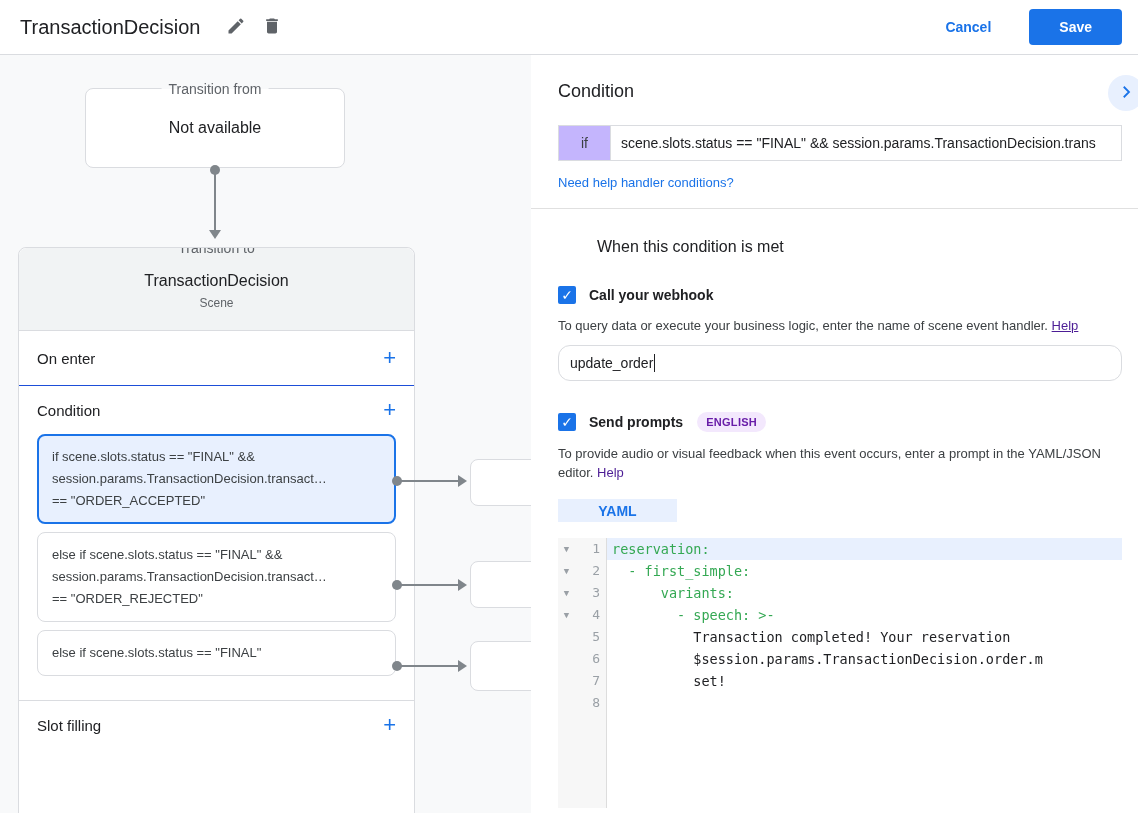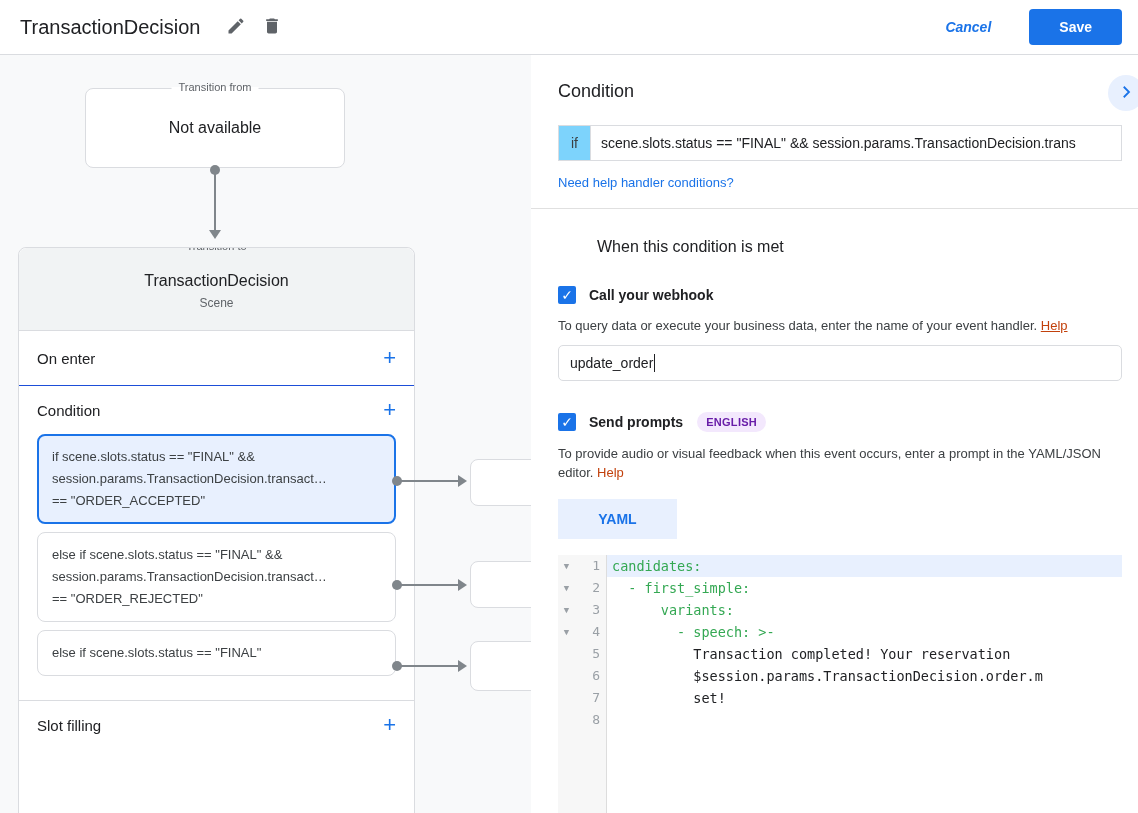--- a/index.html
+++ b/index.html
@@ -8,33 +8,33 @@
 
   
   .topbar { height:55px; display:flex; align-items:center; padding:0 16px 0 20px;
     border-bottom:1px solid #dadce0; background:#fff; }
   .topbar-title { font-size:20px; color:#202124; margin-right:18px; }
   .icon-btn { width:36px; height:36px; border:none; background:transparent; display:flex;
     align-items:center; justify-content:center; cursor:pointer; border-radius:50%; }
   .icon-btn svg { width:20px; height:20px; fill:#5f6368; }
   .topbar-spacer { flex:1; }
   .cancel-btn { color:#1a73e8; font-size:14px; font-weight:bold; background:none; border:none;
-    padding:8px 20px; cursor:pointer;font-style:italic; }
+    padding:8px 20px; cursor:pointer; }
   .save-btn { background:#1a73e8; color:#fff; font-size:14px; font-weight:bold; border:none;
     border-radius:4px; padding:0 30px; height:36px; margin-left:18px; cursor:pointer; }
 
   
   .main { display:flex; height:758px; }
   .canvas { position:relative; width:531px; background:#f8f9fa; overflow:hidden; flex:none; }
   .panel { flex:1; background:#fff; padding:0 16px 0 27px; position:relative; overflow:hidden; }
 
   
   .flow-box { position:absolute; border:1px solid #dadce0; border-radius:8px; background:#fff; }
   .flow-legend { position:absolute; top:-8px; left:50%; transform:translateX(-50%);
-    font-size:11px; color:#5f6368; padding:0 7px; white-space:nowrap; }
+    font-size:14px; color:#5f6368; padding:0 7px; white-space:nowrap; }
   .from-box { left:85px; top:33px; width:260px; height:80px; }
   .from-box .flow-legend { background:linear-gradient(#f8f9fa 50%, #ffffff 50%); }
   .from-content { display:flex; align-items:center; justify-content:center; height:100%;
     font-size:16px; color:#202124; }
 
   .scene-card { left:18px; top:192px; width:397px; height:660px; overflow:hidden; }
   .scene-card .flow-legend { background:linear-gradient(#f8f9fa 50%, #f1f3f4 50%); }
   .scene-header { background:#f1f3f4; height:83px; border-bottom:1px solid #dadce0;
     border-radius:8px 8px 0 0; text-align:center; padding-top:24px; }
   .scene-title { font-size:16px; color:#202124; }
@@ -66,45 +66,45 @@
     border:1px solid #dadce0; border-radius:8px; z-index:1; }
 
   
   .panel-title-row { margin-top:26px; position:relative; height:24px; }
   .panel-title { font-size:18px; color:#202124; }
   .expand-btn { position:absolute; right:-22px; top:-6px; width:36px; height:36px;
     border-radius:50%; background:#e8f0fe; border:none; color:#1a73e8; cursor:pointer;
     display:flex; align-items:center; justify-content:center; }
   .expand-btn svg { width:18px; height:18px; stroke:#1a73e8; fill:none; stroke-width:2.4; }
   .if-row { margin-top:20px; display:flex; height:36px; }
-  .if-prefix { width:32px; background:#7dd3fc; border:1px solid #dadce0; border-right:none;
+  .if-prefix { width:52px; background:#c4b5fd; border:1px solid #dadce0; border-right:none;
     display:flex; align-items:center; justify-content:center; font-size:14px; color:#3c4043; }
   .cond-input { flex:1; border:1px solid #dadce0; background:#fff; display:flex;
     align-items:center; padding:0 10px; font-size:14px; color:#202124; white-space:nowrap;
     overflow:hidden; }
   .help-link { display:inline-block; margin-top:14px; font-size:13px; color:#1a73e8;
     text-decoration:none; cursor:pointer; }
   .panel-divider { border:none; border-top:1px solid #e0e0e0; margin:17px -16px 0 -27px; }
   .when-title { margin-top:29px; font-size:16px; font-weight:normal; color:#202124;margin-left:39px; }
   .check-row { display:flex; align-items:center; margin-top:30px; }
   .checkbox { width:18px; height:18px; border-radius:2px; background:#1a73e8; color:#fff;
     font-size:14px; line-height:18px; text-align:center; flex:none; cursor:pointer; }
   .check-label { margin-left:13px; font-size:14px; font-weight:bold; color:#202124; }
   .badge { margin-left:14px; font-size:11px; font-weight:bold; letter-spacing:0.3px;
     color:#681da8; background:#f3e8fd; padding:4px 9px; border-radius:10px; }
   .desc { margin-top:12px; font-size:13px; color:#3c4043; line-height:19px; max-width:560px; }
-  .desc a { color:#c2410c; cursor:pointer; }
+  .desc a { color:#4c1d95; cursor:pointer; }
   .desc a.u { text-decoration:underline; }
-  .text-input { margin-top:10px; height:36px; border:1px solid #dadce0; border-radius:5px;
+  .text-input { margin-top:10px; height:36px; border:1px solid #dadce0; border-radius:12px;
     background:#fff; display:flex; align-items:center; padding:0 11px; font-size:14px;
     color:#202124; cursor:text; }
   .caret { display:inline-block; width:1px; height:18px; background:#202124; margin-left:1px; }
   .check-row.second { margin-top:31px; }
   .tabs { margin-top:17px; display:flex; }
-  .tab { width:119px; height:40px; display:flex; align-items:center; justify-content:center;
+  .tab { width:119px; height:23px; display:flex; align-items:center; justify-content:center;
     font-size:14px; font-weight:bold; color:#5f6368; cursor:pointer; }
   .tab.active { background:#e8f0fe; color:#1a73e8; }
 
   
   .editor { margin-top:16px; height:270px; display:flex; flex-direction:column;
     font-family:"DejaVu Sans Mono", monospace; font-size:13.5px; }
   .ed-line { display:flex; height:22px; line-height:22px; }
   .ed-gutter { width:49px; flex:none; background:#f7f7f7; border-right:1px solid #ddd;
     display:flex; color:#9aa0a6; }
   .ed-fold { width:17px; text-align:center; font-size:9px; color:#9aa0a6; cursor:pointer; }
@@ -221,21 +221,21 @@
 
     <hr class="panel-divider">
 
     <h2 class="when-title">When this condition is met</h2>
 
     <div class="check-row">
       <span class="checkbox">✓</span>
       <span class="check-label">Call your webhook</span>
     </div>
     <div class="desc">
-      <span>To query data or execute your business data, enter the name of your event handler.</span>
+      <span>To query data or execute your business logic, enter the name of scene event handler.</span>
       <a class="u">Help</a>
     </div>
     <div class="text-input">
       <span>update_order</span>
       <span class="caret"></span>
     </div>
 
     <div class="check-row second">
       <span class="checkbox">✓</span>
       <span class="check-label">Send prompts</span>
@@ -249,21 +249,21 @@
     <div class="tabs" id="editor-tabs">
         <div class="tab active">YAML</div>
       </div>
 
     <div class="editor" id="code-editor">
         <div class="ed-line hl">
           <div class="ed-gutter">
             <span class="ed-fold">▼</span>
             <span class="ed-num">1</span>
           </div>
-          <div class="ed-code key">candidates:</div>
+          <div class="ed-code key">reservation:</div>
         </div>
         <div class="ed-line">
           <div class="ed-gutter">
             <span class="ed-fold">▼</span>
             <span class="ed-num">2</span>
           </div>
           <div class="ed-code key">  - first_simple:</div>
         </div>
         <div class="ed-line">
           <div class="ed-gutter">

